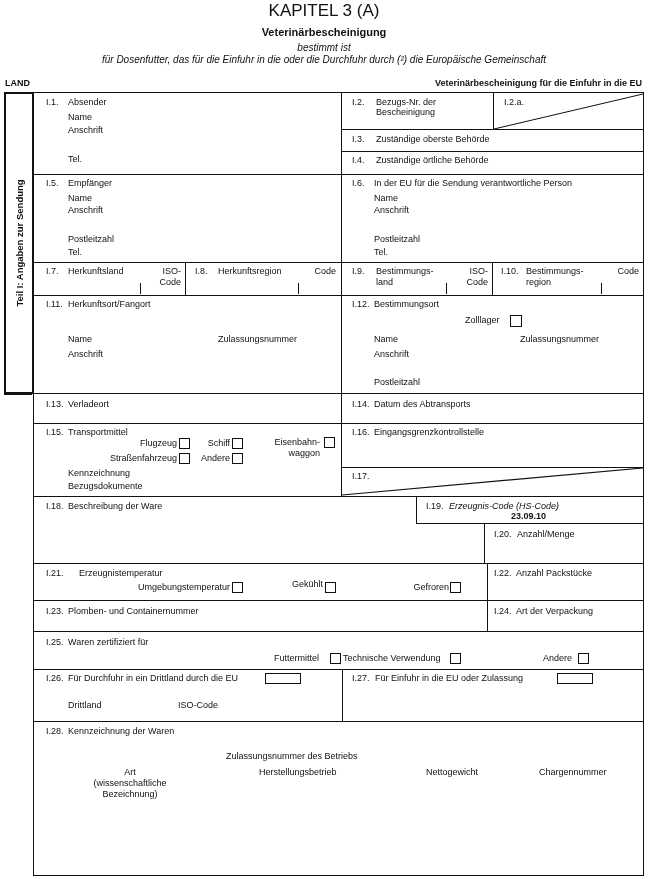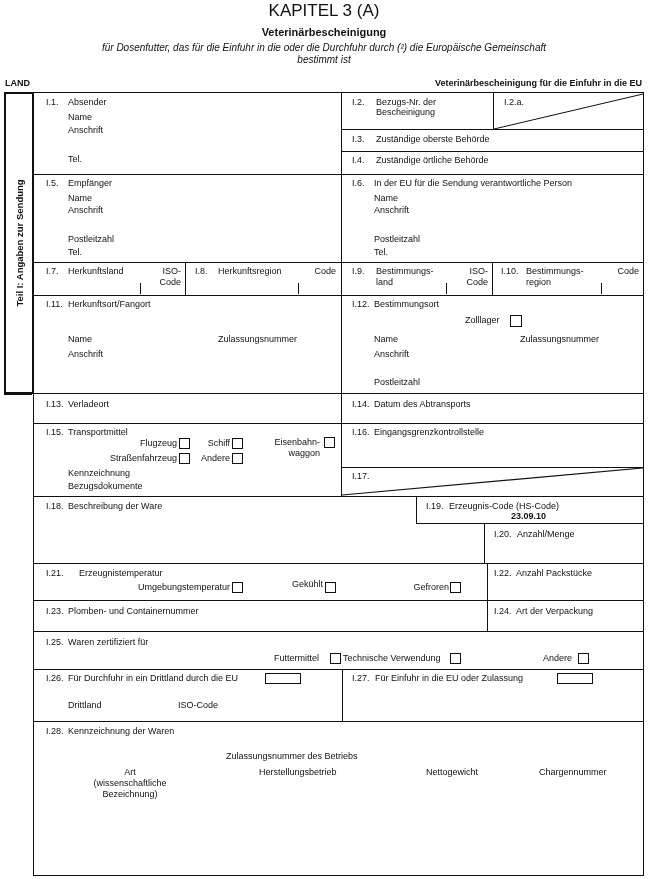--- a/index.html
+++ b/index.html
@@ -18,22 +18,22 @@
   #desc { left:0; width:648px; top:42px; text-align:center; font-size:10px; font-style:italic; line-height:12px; position:absolute; }
   .bold { font-weight:bold; }
   .ctr { text-align:center; }
 </style>
 </head>
 <body>
 
 <div id="title">KAPITEL 3 (A)</div>
 <div id="subtitle">Veterinärbescheinigung</div>
 <div id="desc">
+  <div>bestimmt ist</div>
   <div>für Dosenfutter, das für die Einfuhr in die oder die Durchfuhr durch (²) die Europäische Gemeinschaft</div>
-  <div>bestimmt ist</div>
 </div>
 <div class="t bold" style="left:5px;top:78px;font-size:9px;">LAND</div>
 <div class="t bold" style="right:6px;top:78px;font-size:9px;">Veterinärbescheinigung für die Einfuhr in die EU</div>
 
 <div class="abs" style="left:4px;top:92px;width:30px;height:302px;border:2px solid #111;border-right-width:2px;box-sizing:border-box;"></div>
 <div class="abs" style="left:4px;top:392px;width:28px;height:3px;background:#111;"></div>
 <div class="abs bold" style="left:19px;top:243px;transform:translate(-50%,-50%) rotate(-90deg);white-space:nowrap;font-size:9.5px;">Teil I: Angaben zur Sendung</div>
 
 <div class="box" style="left:33px;top:92px;width:611px;height:784px;"></div>
 
@@ -186,21 +186,21 @@
 </div>
 <div class="hl" style="left:33px;top:496px;width:611px;"></div>
 
 <div class="abs" style="left:34px;top:497px;width:450px;height:65px;">
   <span class="num" style="left:12px;top:4px;">I.18.</span>
   <span class="t" style="left:34px;top:4px;">Beschreibung der Ware</span>
 </div>
 <div class="vl" style="left:416px;top:496px;height:27px;"></div>
 <div class="abs" style="left:417px;top:497px;width:226px;height:25px;">
   <span class="num" style="left:9px;top:4px;">I.19.</span>
-  <span class="t" style="left:32px;top:4px;">Erzeugnis-Code (HS-Code)</span>
+  <span class="t" style="left:32px;top:4px;font-style:italic;">Erzeugnis-Code (HS-Code)</span>
   <span class="t bold" style="left:94px;top:14px;">23.09.10</span>
 </div>
 <div class="hl" style="left:416px;top:523px;width:228px;"></div>
 <div class="vl" style="left:484px;top:523px;height:40px;"></div>
 <div class="abs" style="left:485px;top:524px;width:158px;height:38px;">
   <span class="num" style="left:9px;top:5px;">I.20.</span>
   <span class="t" style="left:32px;top:5px;">Anzahl/Menge</span>
 </div>
 <div class="hl" style="left:33px;top:563px;width:611px;"></div>
 

